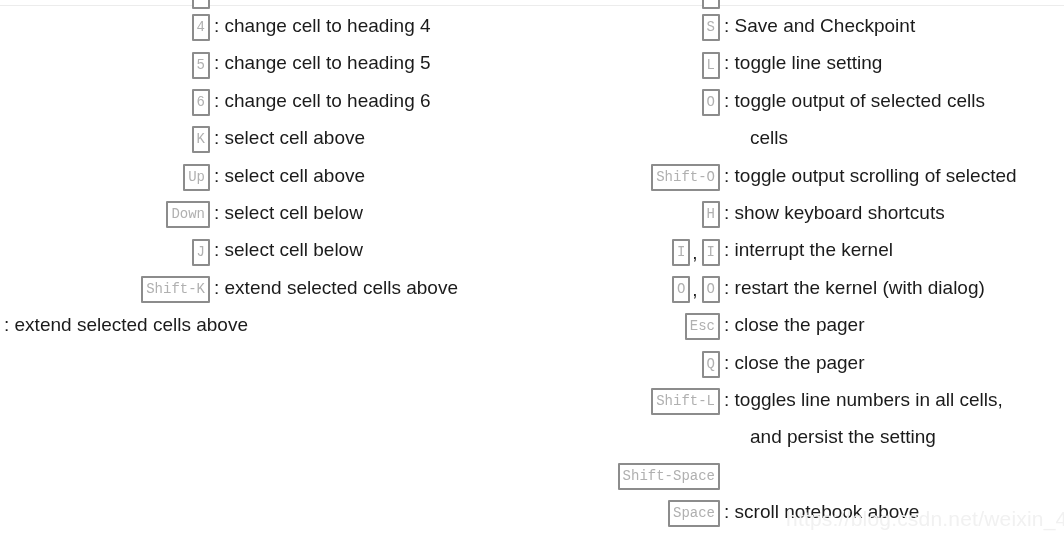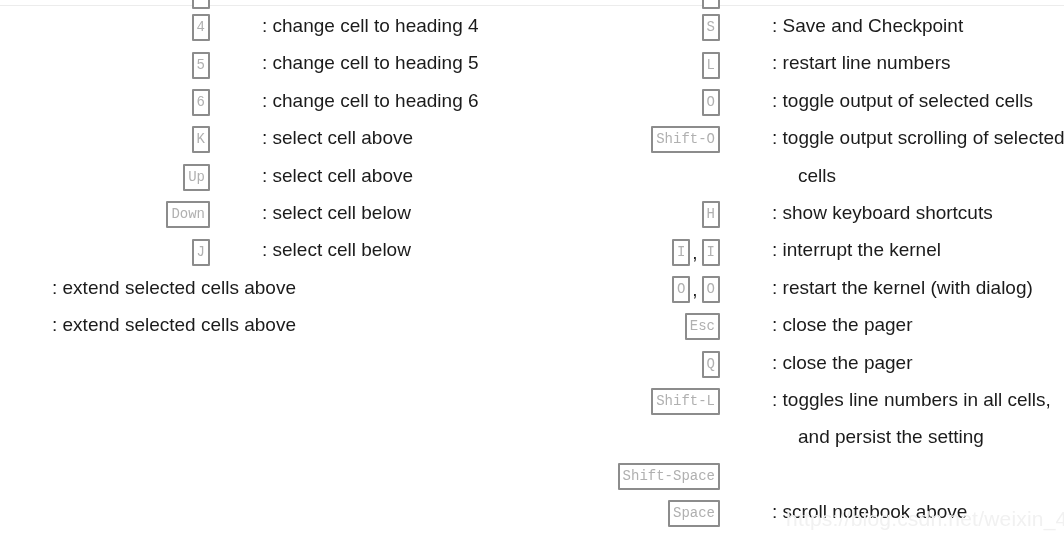--- a/index.html
+++ b/index.html
@@ -84,21 +84,20 @@
   }
 
   .desc {
     flex: 0 1 auto;
     color: #1b1b1b;
     font-size: 19px;
     line-height: 26px;
     padding-top: 4px;
     padding-left: 4px;
     white-space: nowrap;
-    margin-left: 48px;
   }
 
   
   .row.cont .keys { visibility: hidden; }
   .row.cont .desc { padding-left: 30px; }
 
   
   .row.clipped { height: 9px; overflow: hidden; }
   .row.clipped .keys { height: 37.4px; align-items: flex-end; }
   .row.clipped .key { transform: translateY(-28px); }
@@ -166,20 +165,23 @@
         </div>
         <div class="desc">: select cell below</div>
       </div>
       <div class="row">
         <div class="keys">
           <kbd class="key">J</kbd>
         </div>
         <div class="desc">: select cell below</div>
       </div>
       <div class="row">
+        <div class="keys">
+          <kbd class="key">Shift-K</kbd>
+        </div>
         <div class="desc">: extend selected cells above</div>
       </div>
       <div class="row">
         <div class="desc">: extend selected cells above</div>
       </div>
     </div>
   <div class="col col-right" id="col-right">
       <div class="row clipped">
         <div class="keys">
           <kbd class="key">A</kbd>
@@ -189,40 +191,40 @@
       <div class="row">
         <div class="keys">
           <kbd class="key">S</kbd>
         </div>
         <div class="desc">: Save and Checkpoint</div>
       </div>
       <div class="row">
         <div class="keys">
           <kbd class="key">L</kbd>
         </div>
-        <div class="desc">: restart line numbers</div>
+        <div class="desc">: toggle line setting</div>
       </div>
       <div class="row">
         <div class="keys">
           <kbd class="key">O</kbd>
         </div>
         <div class="desc">: toggle output of selected cells</div>
-      </div>
-      <div class="row">
-        <div class="keys">
-          <kbd class="key">Shift-O</kbd>
-        </div>
-        <div class="desc">: toggle output scrolling of selected</div>
       </div>
       <div class="row cont">
         <div class="keys"></div>
         <div class="desc">cells</div>
       </div>
       <div class="row">
         <div class="keys">
+          <kbd class="key">Shift-O</kbd>
+        </div>
+        <div class="desc">: toggle output scrolling of selected</div>
+      </div>
+      <div class="row">
+        <div class="keys">
           <kbd class="key">H</kbd>
         </div>
         <div class="desc">: show keyboard shortcuts</div>
       </div>
       <div class="row">
         <div class="keys">
           <kbd class="key">I</kbd>
           <span class="key-sep">,</span>
           <kbd class="key">I</kbd>
         </div>

